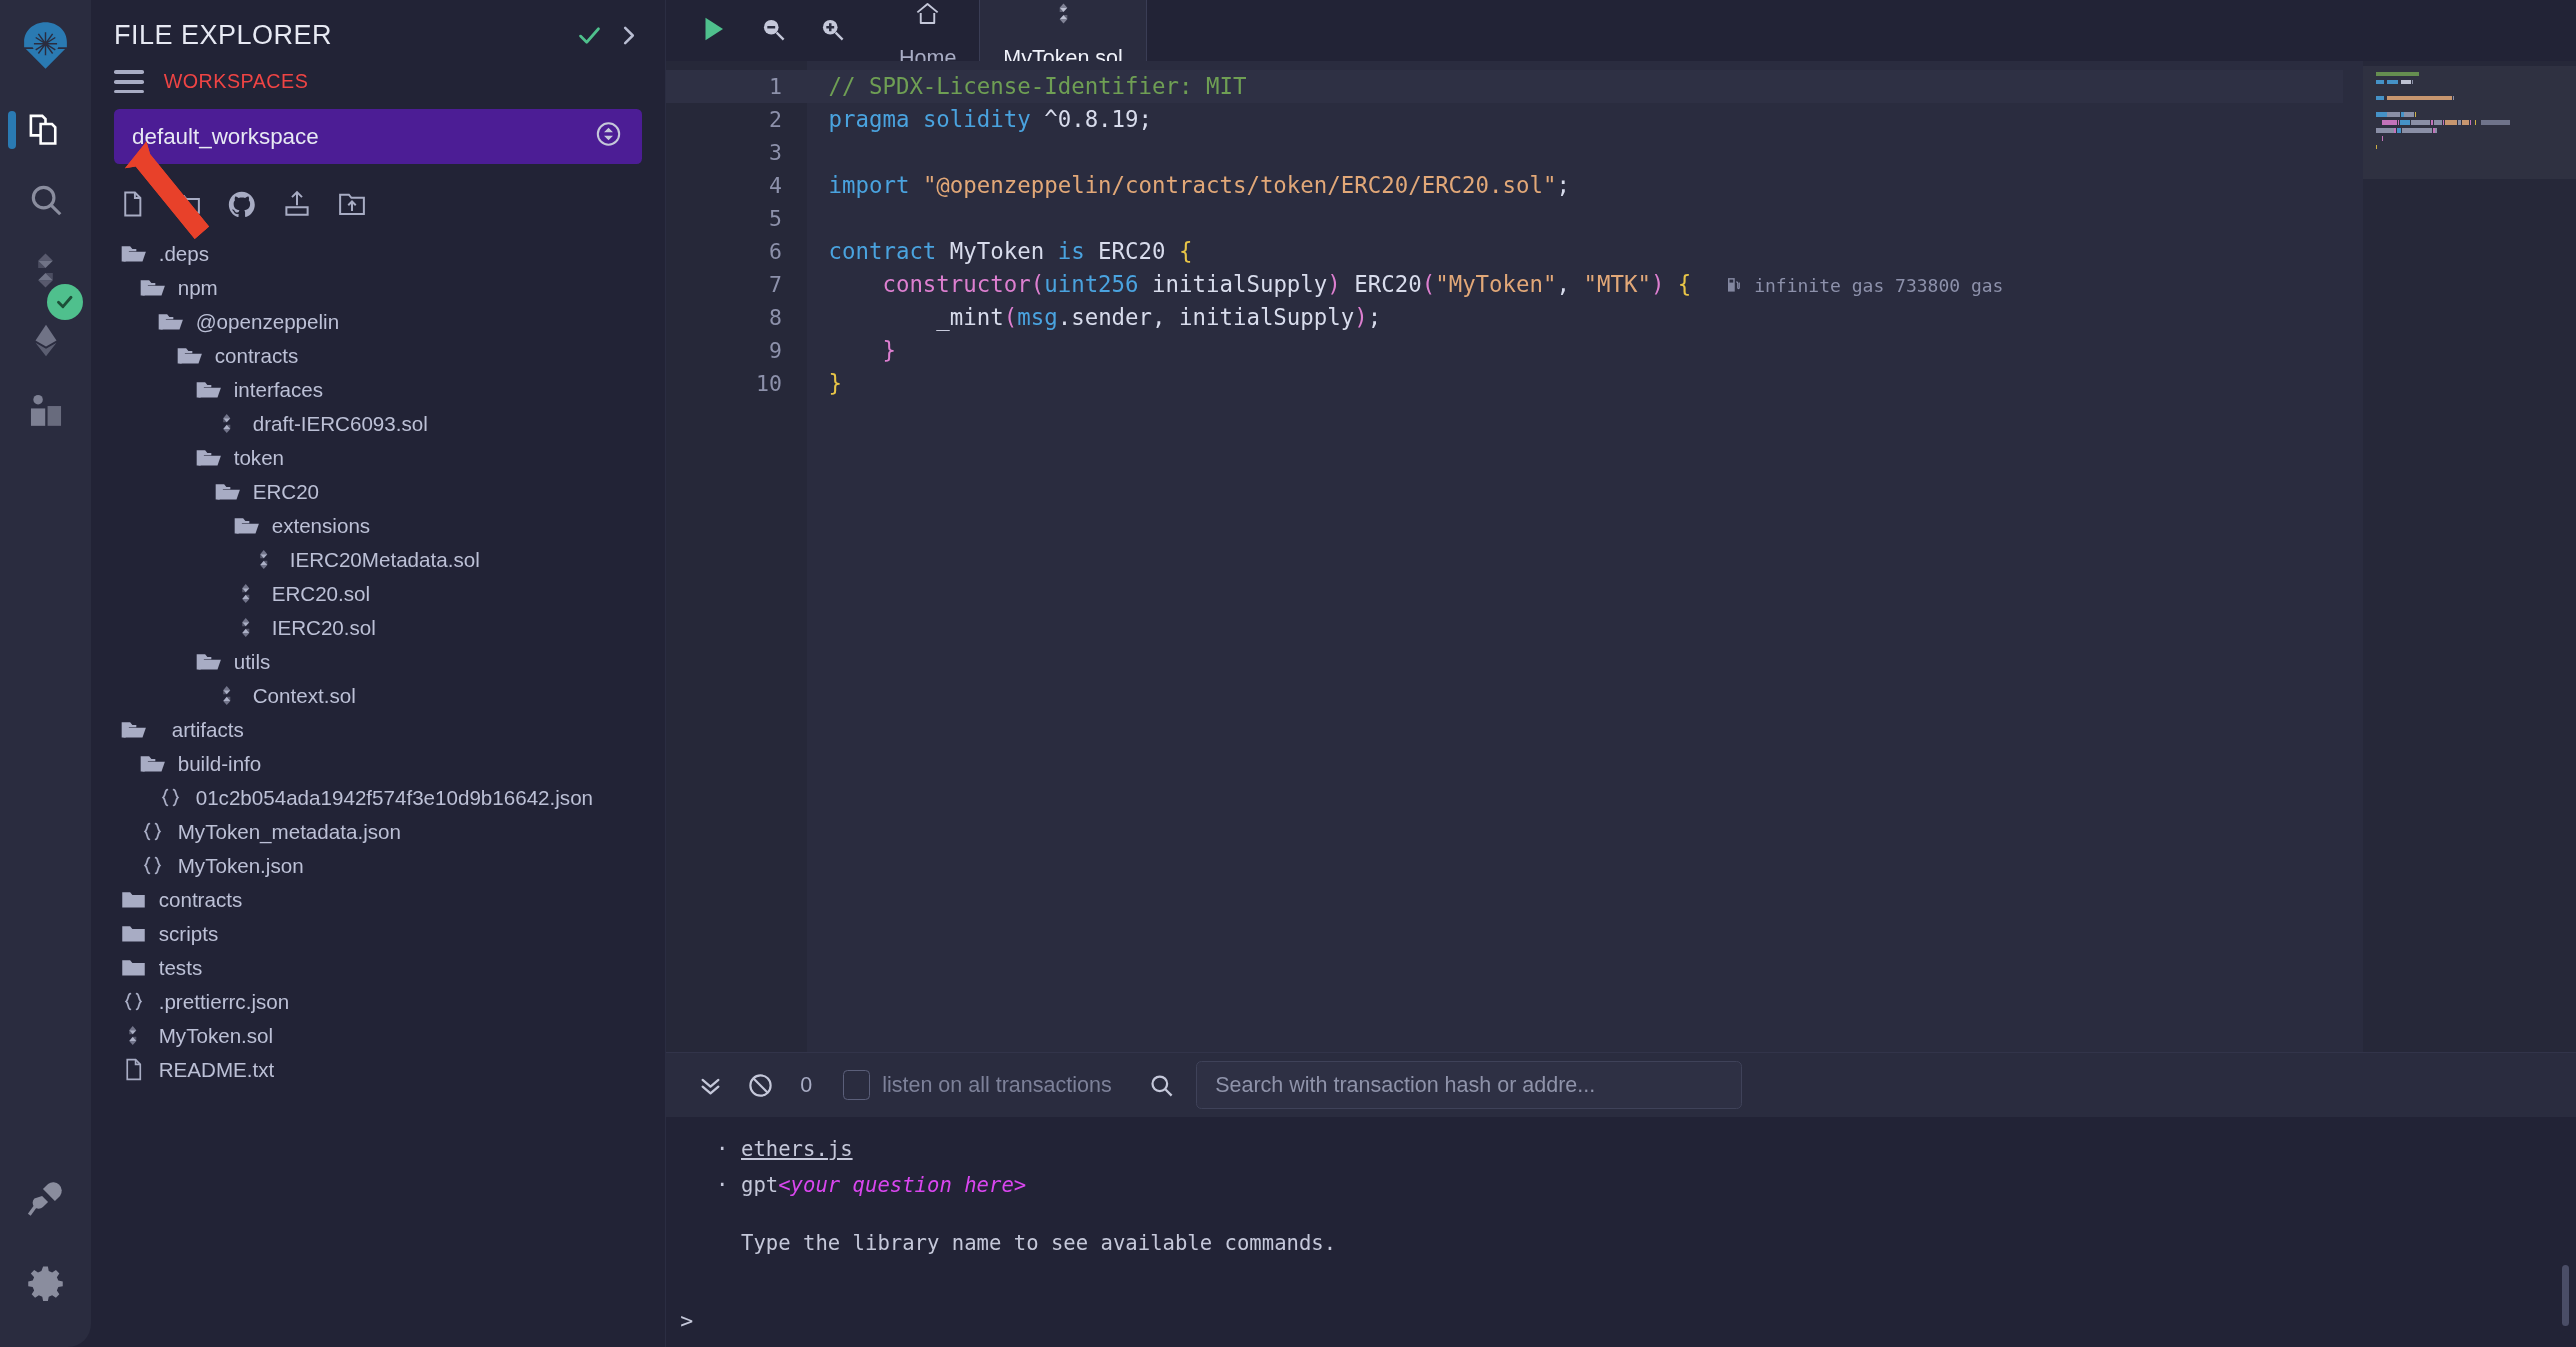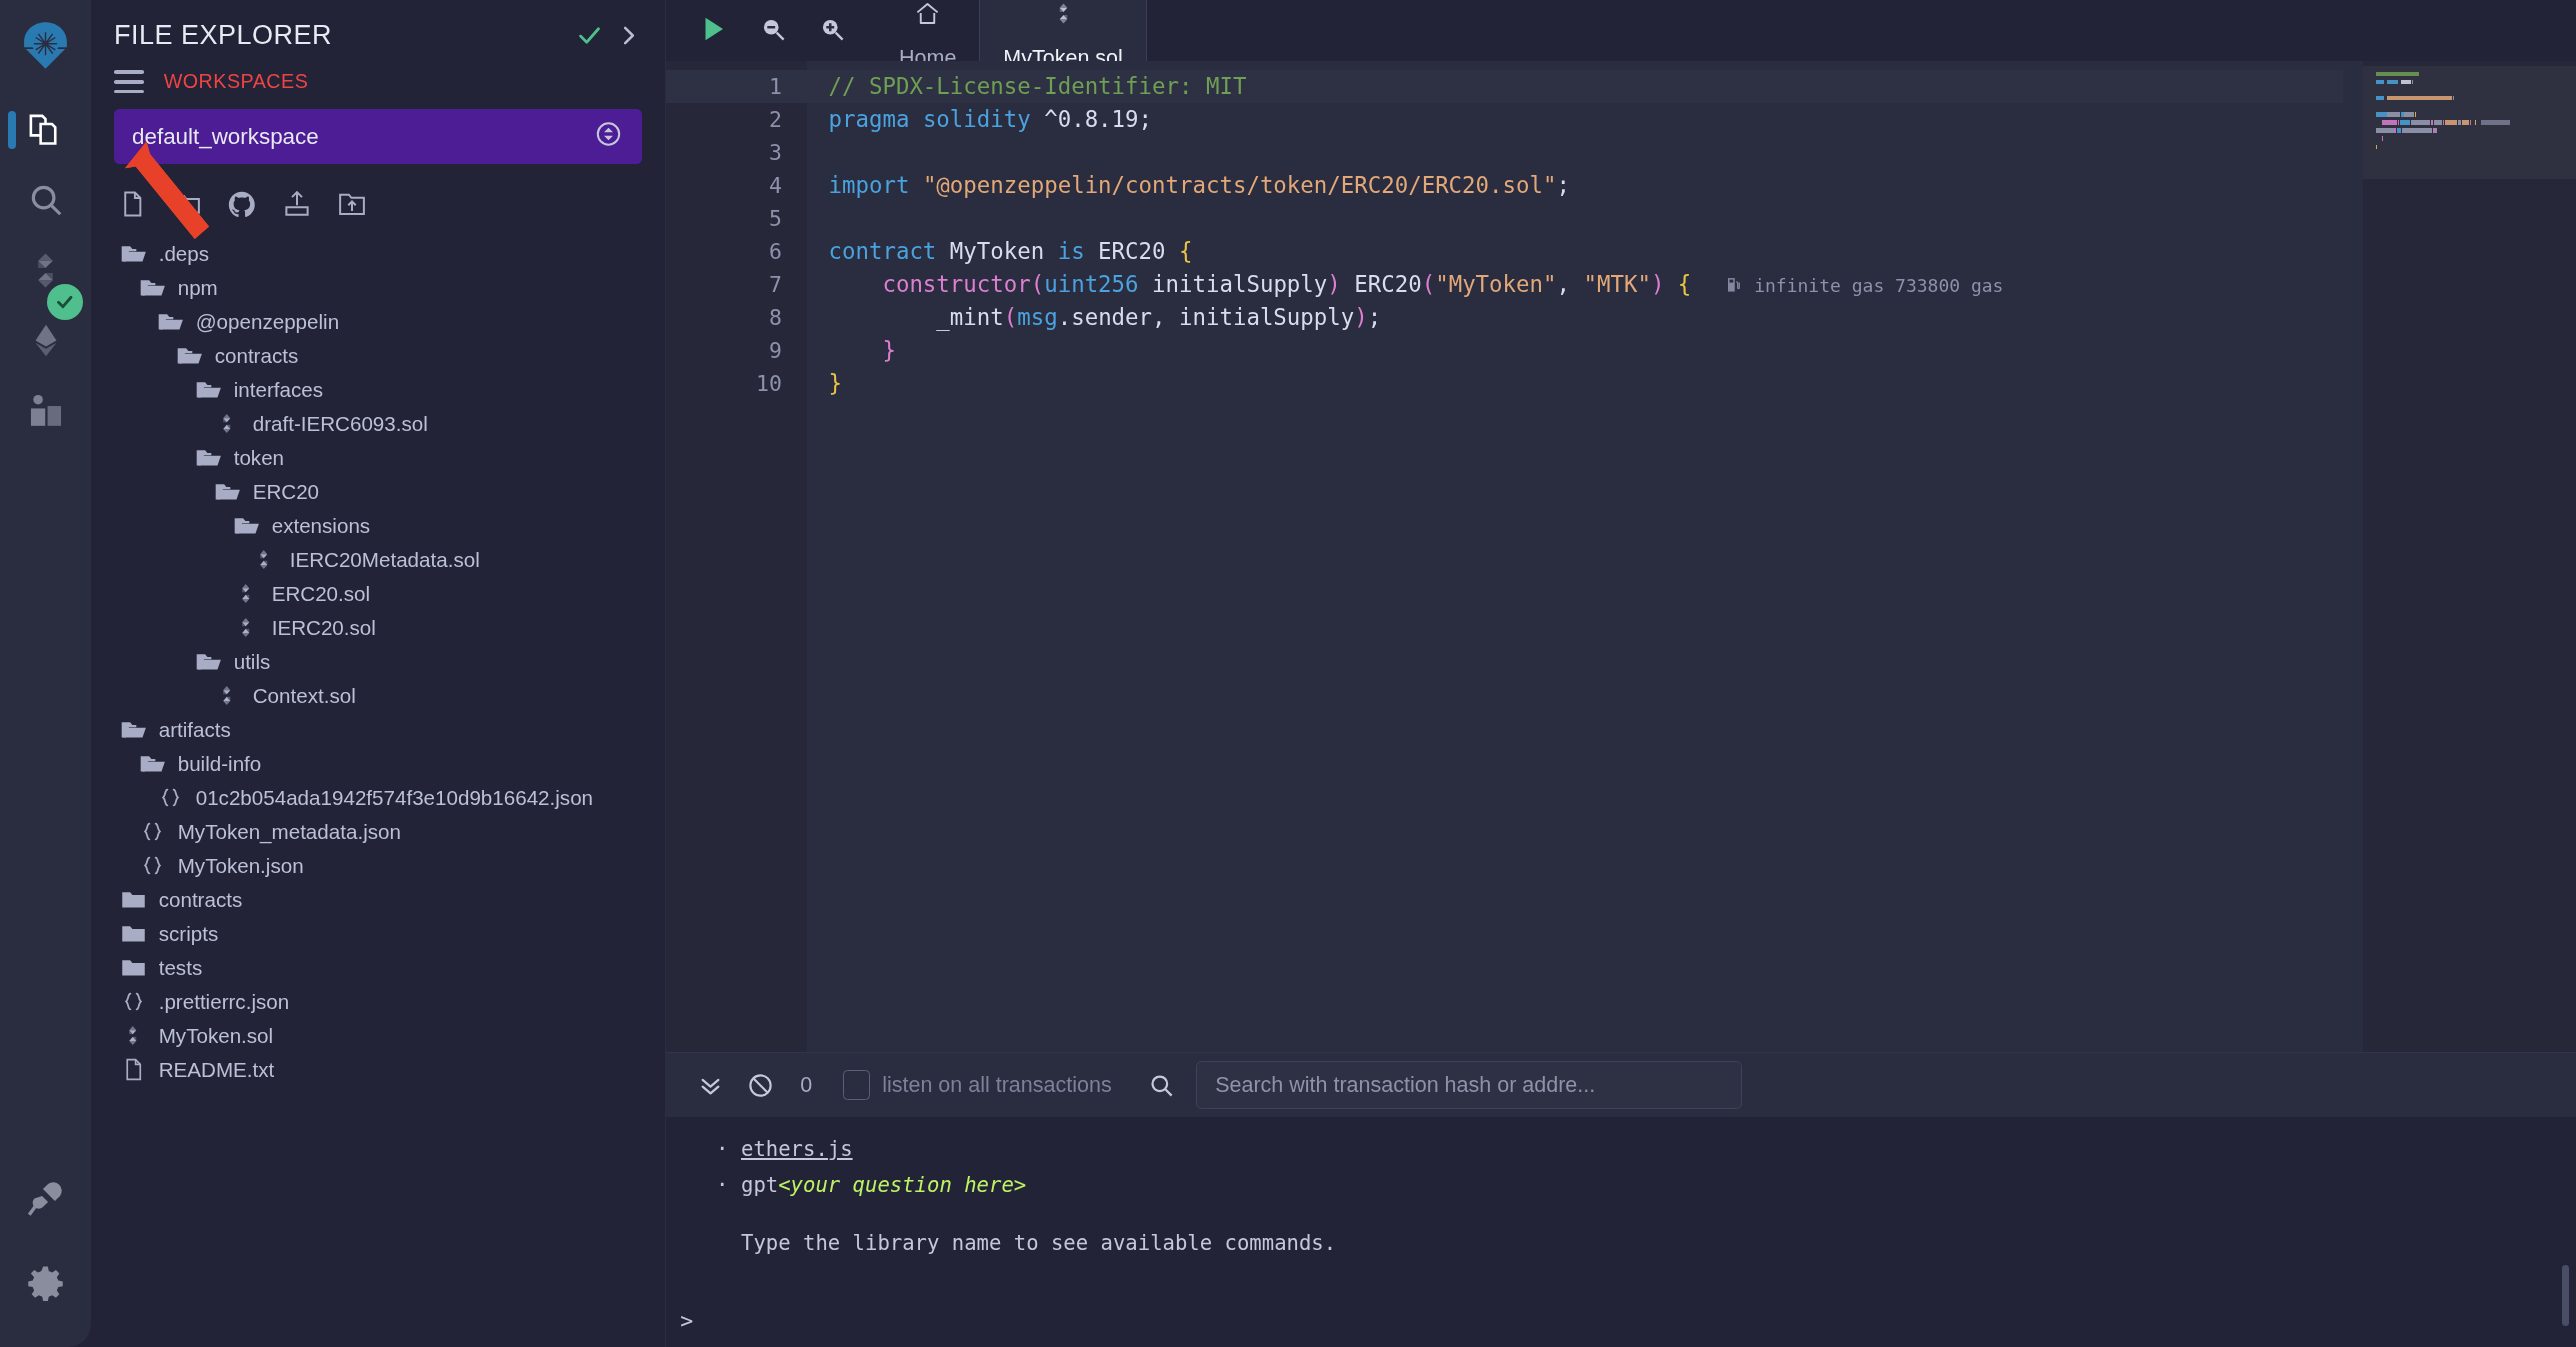--- a/index.html
+++ b/index.html
@@ -134,21 +134,21 @@
   .term-search-ico { margin-left: 36px; margin-right: 21.5px; display:flex; }
   .term-search {
     width: 546px; height: 48px; background: #2e3044; border:0.9px solid #3f4259; border-radius:5.4px;
     display:flex; align-items:center; padding: 0 18px; font-size: 21.5px; color:#8f93aa;
   }
   .term-body { flex:1 1 auto; position:relative; background:#222336;
     font-family:"DejaVu Sans Mono", monospace; color:#c5c8da; padding: 14.3px 0 0 50px; font-size: 20.6px; }
   .tl { display:flex; align-items:flex-start; line-height: 36px; }
   .tl .bul { width: 25px; color:#c5c8da; }
   .tl a { color:#c5c8da; text-decoration: underline; }
-  .tl em { font-style: italic; color:#bef264; }
+  .tl em { font-style: italic; color:#d946ef; }
   .term-note { margin: 21.5px 0 0 25px; line-height: 36px; }
   .term-prompt { position:absolute; left: 14.3px; bottom: 14.3px; font-size: 21.5px; color:#c5c8da; }
   .term-scroll { position:absolute; right: 7.2px; bottom: 21.5px; width: 7.2px; height: 61px; background:#4a4d66; border-radius:3.6px; }
 
   .arrow { position: absolute; left: 0; top: 0; pointer-events:none; z-index: 20; }
 </style>
 </head>
 <body>
 
 <div class="app">
@@ -432,21 +432,21 @@
               <path d="M12 1.5 L16 6 h-8 z" opacity=".55"></path>
               <path d="M8 6 h8 L12 10.5 z" opacity=".95"></path>
               <path d="M8 6 L12 10.5 L8 10.5 z" opacity=".35"></path>
               <path d="M12 22.5 L8 18 h8 z" opacity=".55"></path>
               <path d="M16 18 h-8 L12 13.5 z" opacity=".95"></path>
               <path d="M16 18 L12 13.5 L16 13.5 z" opacity=".35"></path>
             </svg>
           </span>
           <span class="nm">Context.sol</span>
         </div>
-        <div class="row" style="padding-left: 27px;">
+        <div class="row" style="padding-left: 27px; gap: 13px;">
           <span class="ico">
             <svg width="27" height="27" viewBox="0 0 24 24" fill="#a8acc4">
               <path d="M1.5 5.5h7.5l2 2.5h3.5v2H8L5 19H1.5z"></path>
               <path d="M6 10.5h17L20 19H3z"></path>
             </svg>
           </span>
           <span class="nm">artifacts</span>
         </div>
         <div class="row" style="padding-left: 46px;">
           <span class="ico">

